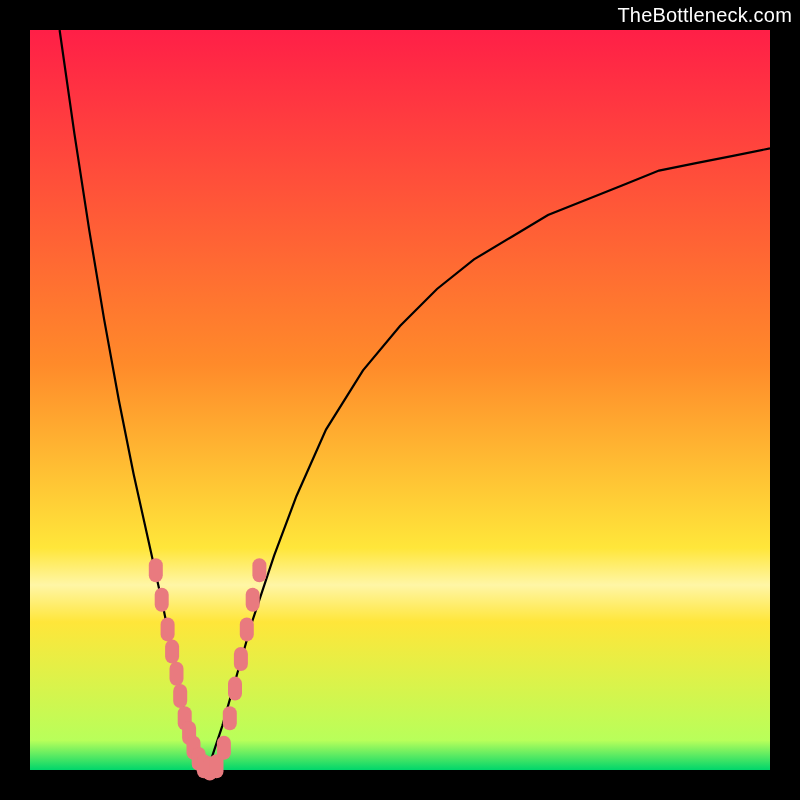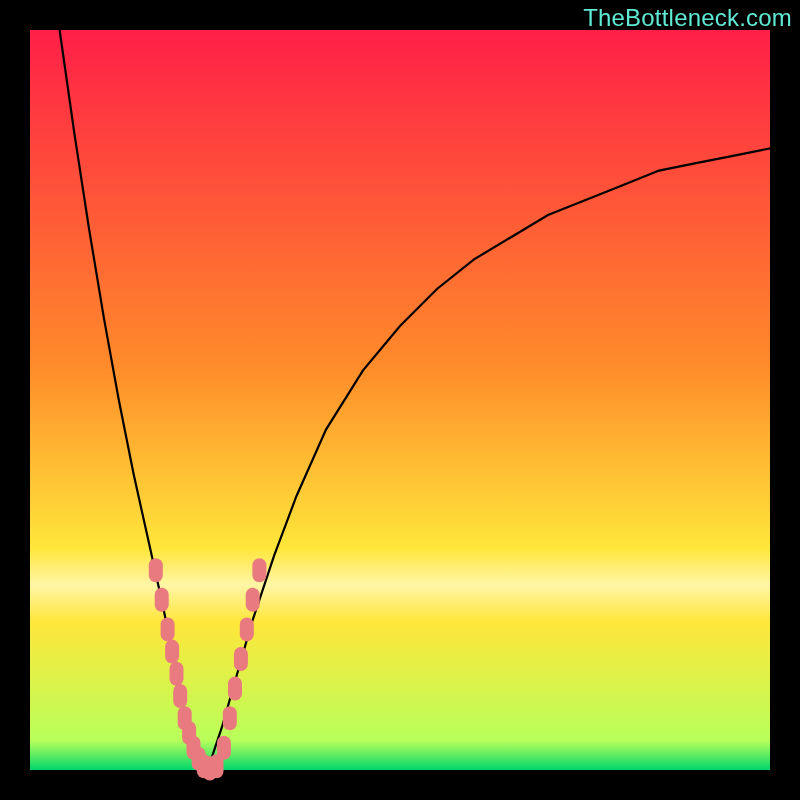--- a/index.html
+++ b/index.html
@@ -31,22 +31,22 @@
       var(--c-band) 75%,
       var(--c-mid2) 80%,
       var(--c-low) 96%,
       var(--c-bottom) 100%
     );
   }
   .watermark {
     position: absolute;
     top: 4px;
     right: 8px;
-    color: #5eead4;
-    font-size: 24px;
+    color: #ffffff;
+    font-size: 20px;
     font-weight: 500;
     letter-spacing: 0.2px;
     user-select: none;
   }
   svg.curves {
     position: absolute;
     left: 0; top: 0;
     width: 740px; height: 740px;
     overflow: visible;
   }

